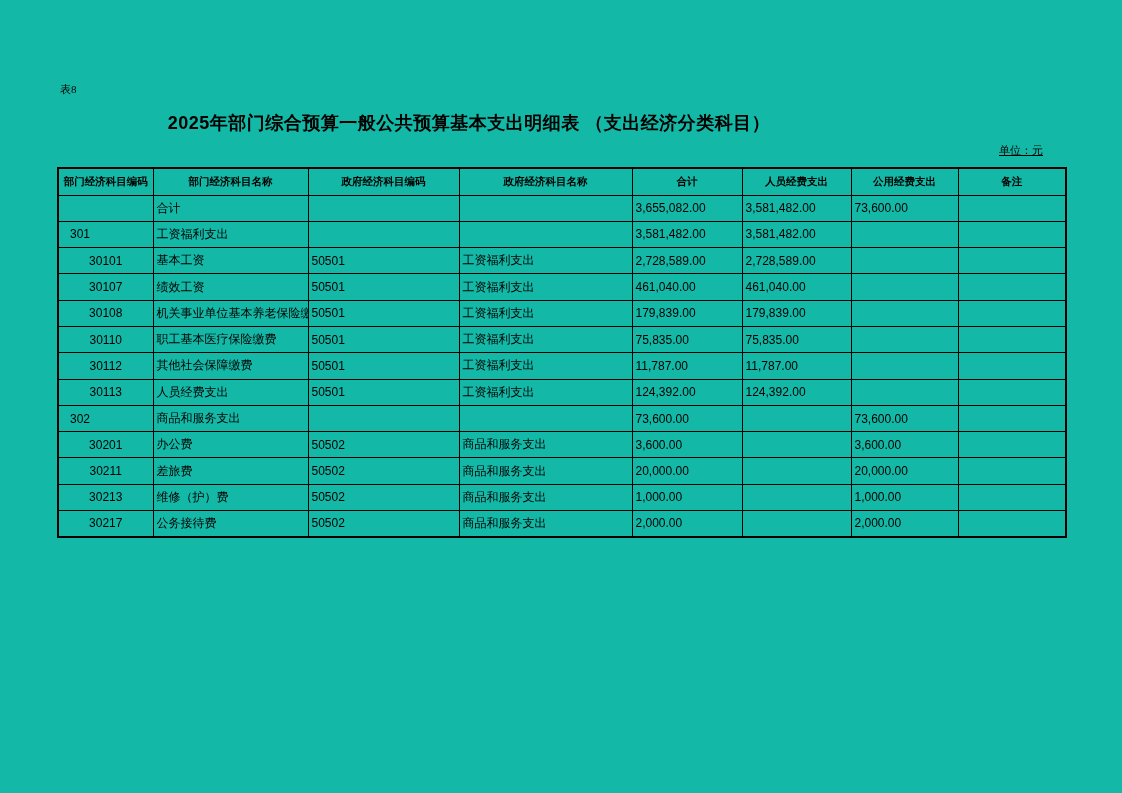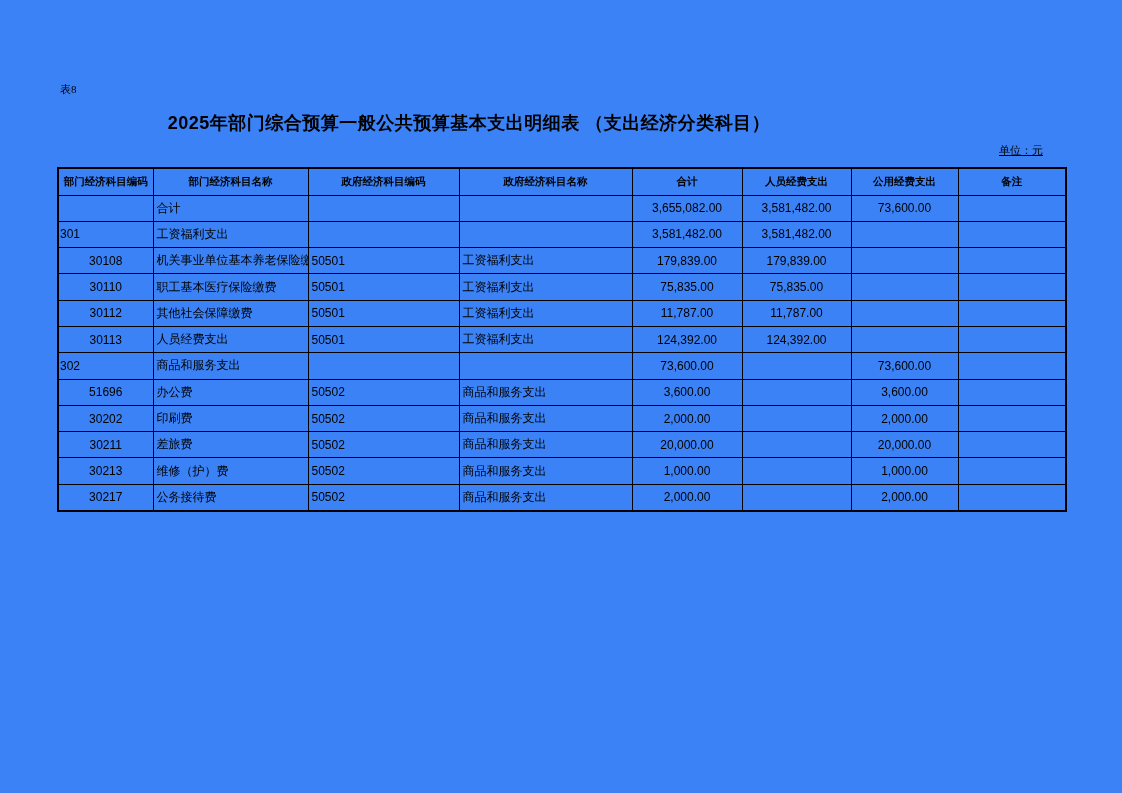--- a/index.html
+++ b/index.html
@@ -5,21 +5,21 @@
   * { box-sizing: border-box; }
   html, body { margin: 0; padding: 0; }
   body {
     width: 1122px; height: 793px;
     background: #ffffff; color: #000000;
     font-family: "Liberation Sans", "DejaVu Sans", sans-serif;
   }
   .page {
     position: relative;
     width: 1122px; height: 793px;
-    background: #3b82f6;
+    background: #14b8a6;
     overflow: hidden;
   }
   .sheet-label {
     position: absolute;
     left: 60px; top: 82px;
     font-size: 11px;
     font-family: "Liberation Serif", "DejaVu Serif", serif;
   }
   .doc-title {
     position: absolute;
@@ -56,23 +56,23 @@
     text-align: center;
     padding: 0 2px;
   }
   .budget-table td {
     height: 26.3px;
     font-size: 12px;
     font-weight: normal;
     padding: 0 3px;
   }
   td.a-left   { text-align: left; }
-  td.a-right  { text-align: center; }
+  td.a-right  { text-align: left; }
   td.a-center { text-align: center; }
-  td.code-top { text-align: left; padding-left: 1px; }
+  td.code-top { text-align: left; padding-left: 11px; }
 </style>
 </head>
 <body>
 
 <div class="page">
 
   <div class="sheet-label">表8</div>
 
   <div class="doc-title">2025年部门综合预算一般公共预算基本支出明细表 （支出经济分类科目）</div>
 
@@ -116,20 +116,40 @@
           <td class="code-top">301</td>
           <td class="a-left">工资福利支出</td>
           <td class="a-left"></td>
           <td class="a-left"></td>
           <td class="a-right">3,581,482.00</td>
           <td class="a-right">3,581,482.00</td>
           <td class="a-right"></td>
           <td class="a-center"></td>
         </tr>
         <tr>
+          <td class="a-center">30101</td>
+          <td class="a-left">基本工资</td>
+          <td class="a-left">50501</td>
+          <td class="a-left">工资福利支出</td>
+          <td class="a-right">2,728,589.00</td>
+          <td class="a-right">2,728,589.00</td>
+          <td class="a-right"></td>
+          <td class="a-center"></td>
+        </tr>
+        <tr>
+          <td class="a-center">30107</td>
+          <td class="a-left">绩效工资</td>
+          <td class="a-left">50501</td>
+          <td class="a-left">工资福利支出</td>
+          <td class="a-right">461,040.00</td>
+          <td class="a-right">461,040.00</td>
+          <td class="a-right"></td>
+          <td class="a-center"></td>
+        </tr>
+        <tr>
           <td class="a-center">30108</td>
           <td class="a-left">机关事业单位基本养老保险缴费</td>
           <td class="a-left">50501</td>
           <td class="a-left">工资福利支出</td>
           <td class="a-right">179,839.00</td>
           <td class="a-right">179,839.00</td>
           <td class="a-right"></td>
           <td class="a-center"></td>
         </tr>
         <tr>
@@ -166,37 +186,27 @@
           <td class="code-top">302</td>
           <td class="a-left">商品和服务支出</td>
           <td class="a-left"></td>
           <td class="a-left"></td>
           <td class="a-right">73,600.00</td>
           <td class="a-right"></td>
           <td class="a-right">73,600.00</td>
           <td class="a-center"></td>
         </tr>
         <tr>
-          <td class="a-center">51696</td>
+          <td class="a-center">30201</td>
           <td class="a-left">办公费</td>
           <td class="a-left">50502</td>
           <td class="a-left">商品和服务支出</td>
           <td class="a-right">3,600.00</td>
           <td class="a-right"></td>
           <td class="a-right">3,600.00</td>
-          <td class="a-center"></td>
-        </tr>
-        <tr>
-          <td class="a-center">30202</td>
-          <td class="a-left">印刷费</td>
-          <td class="a-left">50502</td>
-          <td class="a-left">商品和服务支出</td>
-          <td class="a-right">2,000.00</td>
-          <td class="a-right"></td>
-          <td class="a-right">2,000.00</td>
           <td class="a-center"></td>
         </tr>
         <tr>
           <td class="a-center">30211</td>
           <td class="a-left">差旅费</td>
           <td class="a-left">50502</td>
           <td class="a-left">商品和服务支出</td>
           <td class="a-right">20,000.00</td>
           <td class="a-right"></td>
           <td class="a-right">20,000.00</td>

